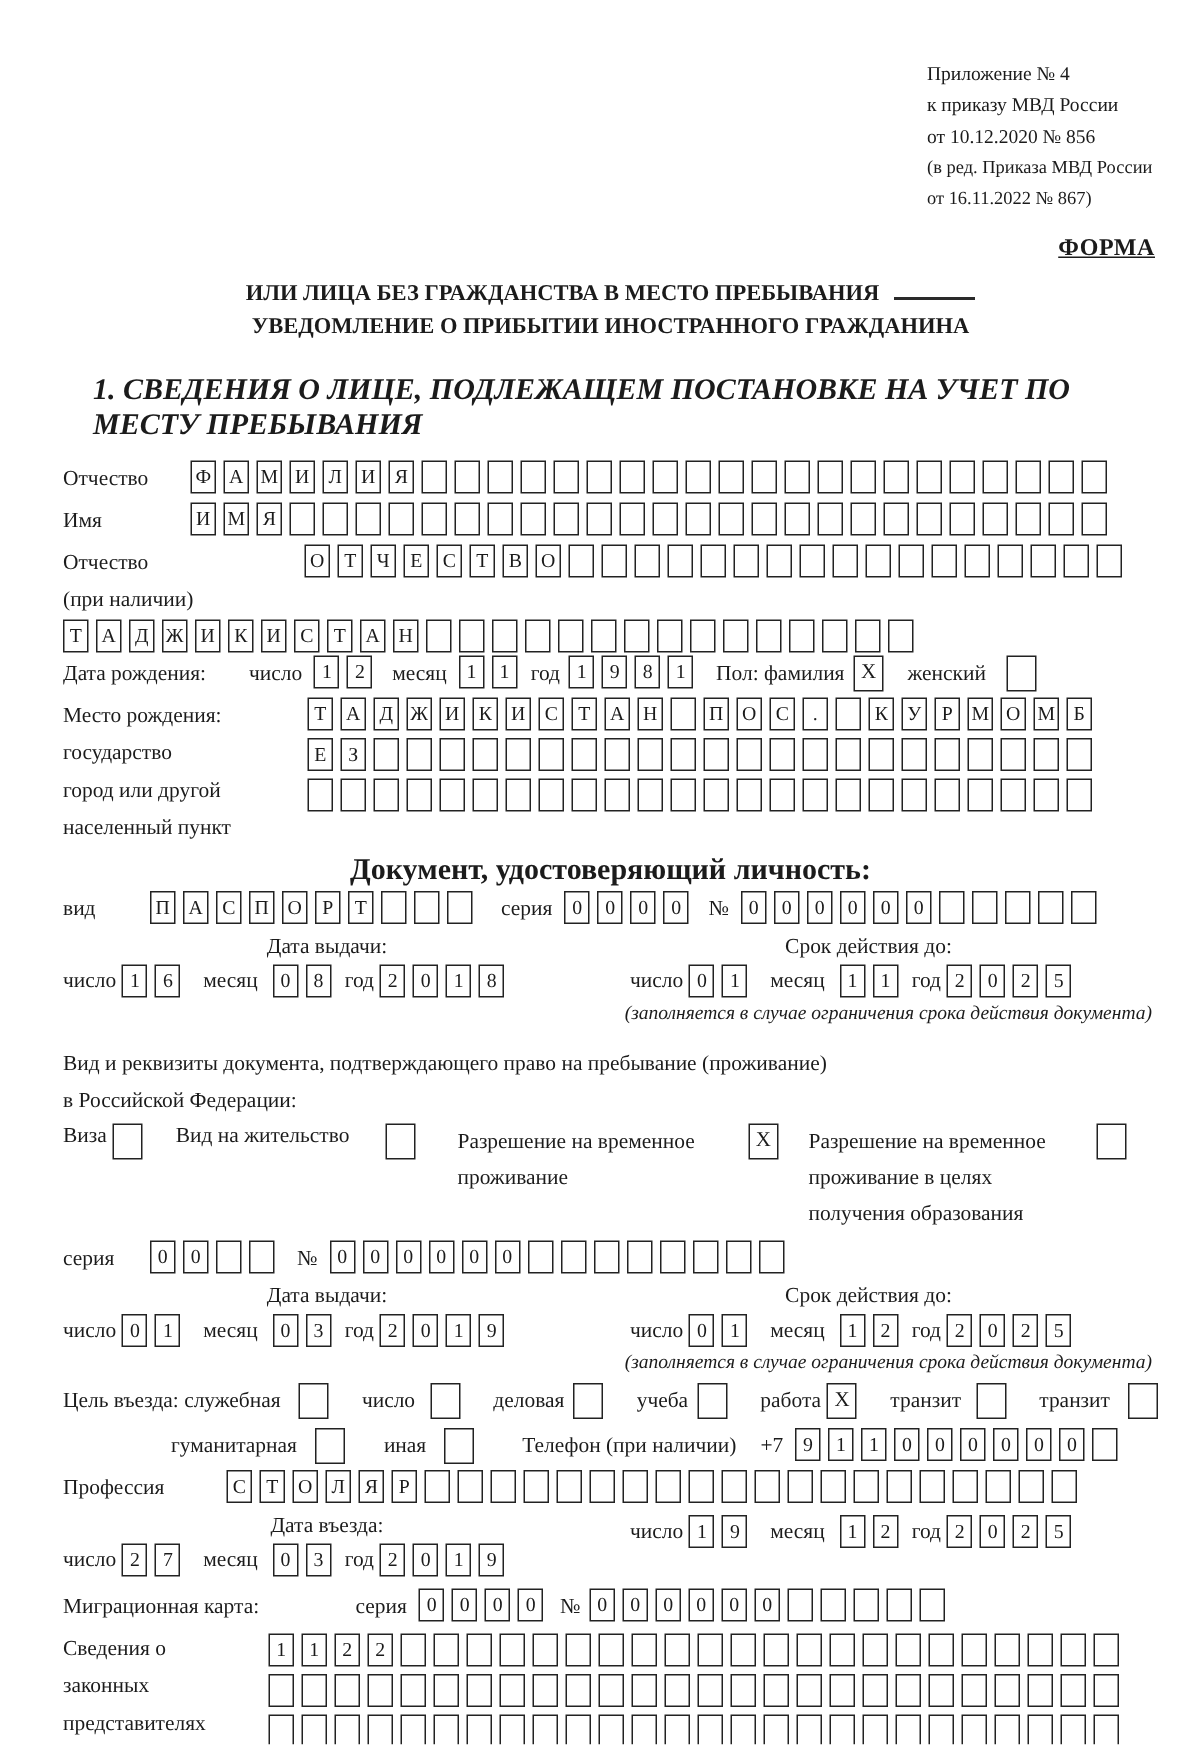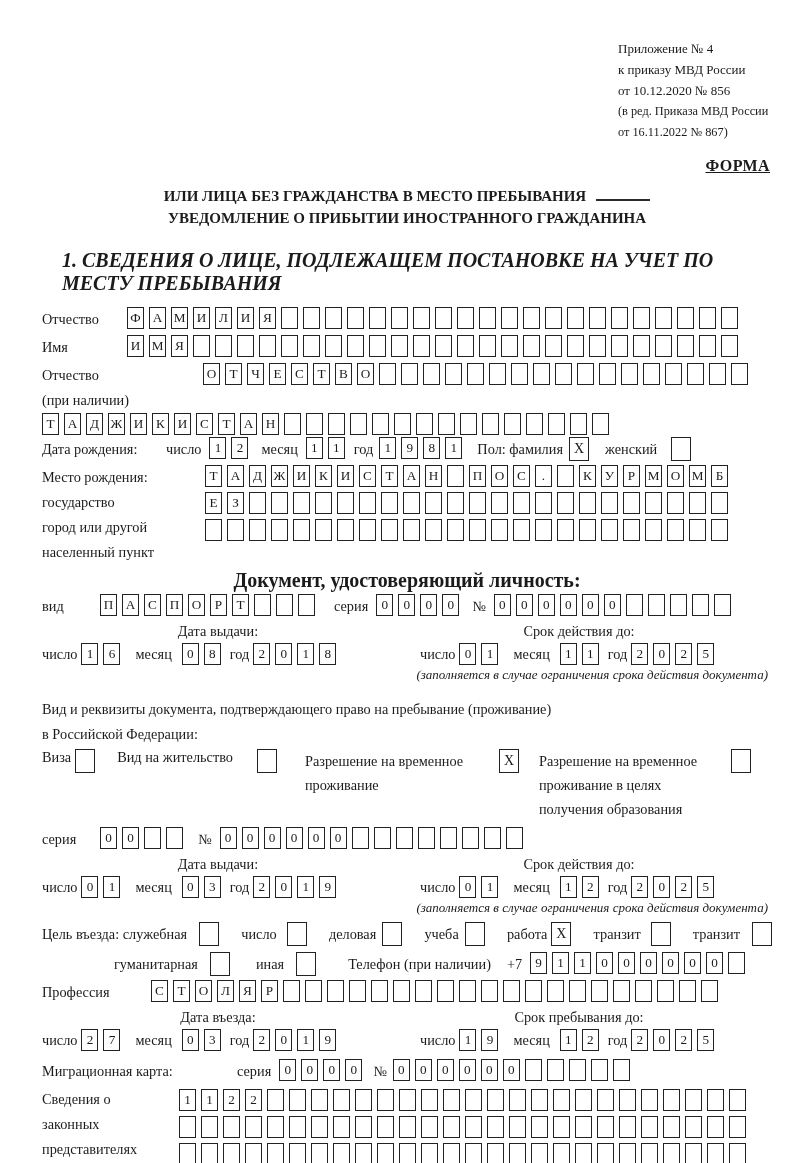--- a/index.html
+++ b/index.html
@@ -617,21 +617,20 @@
           <span class="lbl m-l-4">год</span>
           <span class="cells m-l-4">
               <span class="cell">2</span>
               <span class="cell">0</span>
               <span class="cell">1</span>
               <span class="cell">9</span>
             </span>
         </div>
       </div>
       <div class="date-col right">
-        <div class="date-head">Срок пребывания до:</div>
         <div class="date-fields" style="margin-left:26px">
           <span class="lbl">число</span>
           <span class="cells m-l-4">
               <span class="cell">1</span>
               <span class="cell">9</span>
             </span>
           <span class="lbl m-l-10">месяц</span>
           <span class="cells m-l-10">
               <span class="cell">1</span>
               <span class="cell">2</span>

